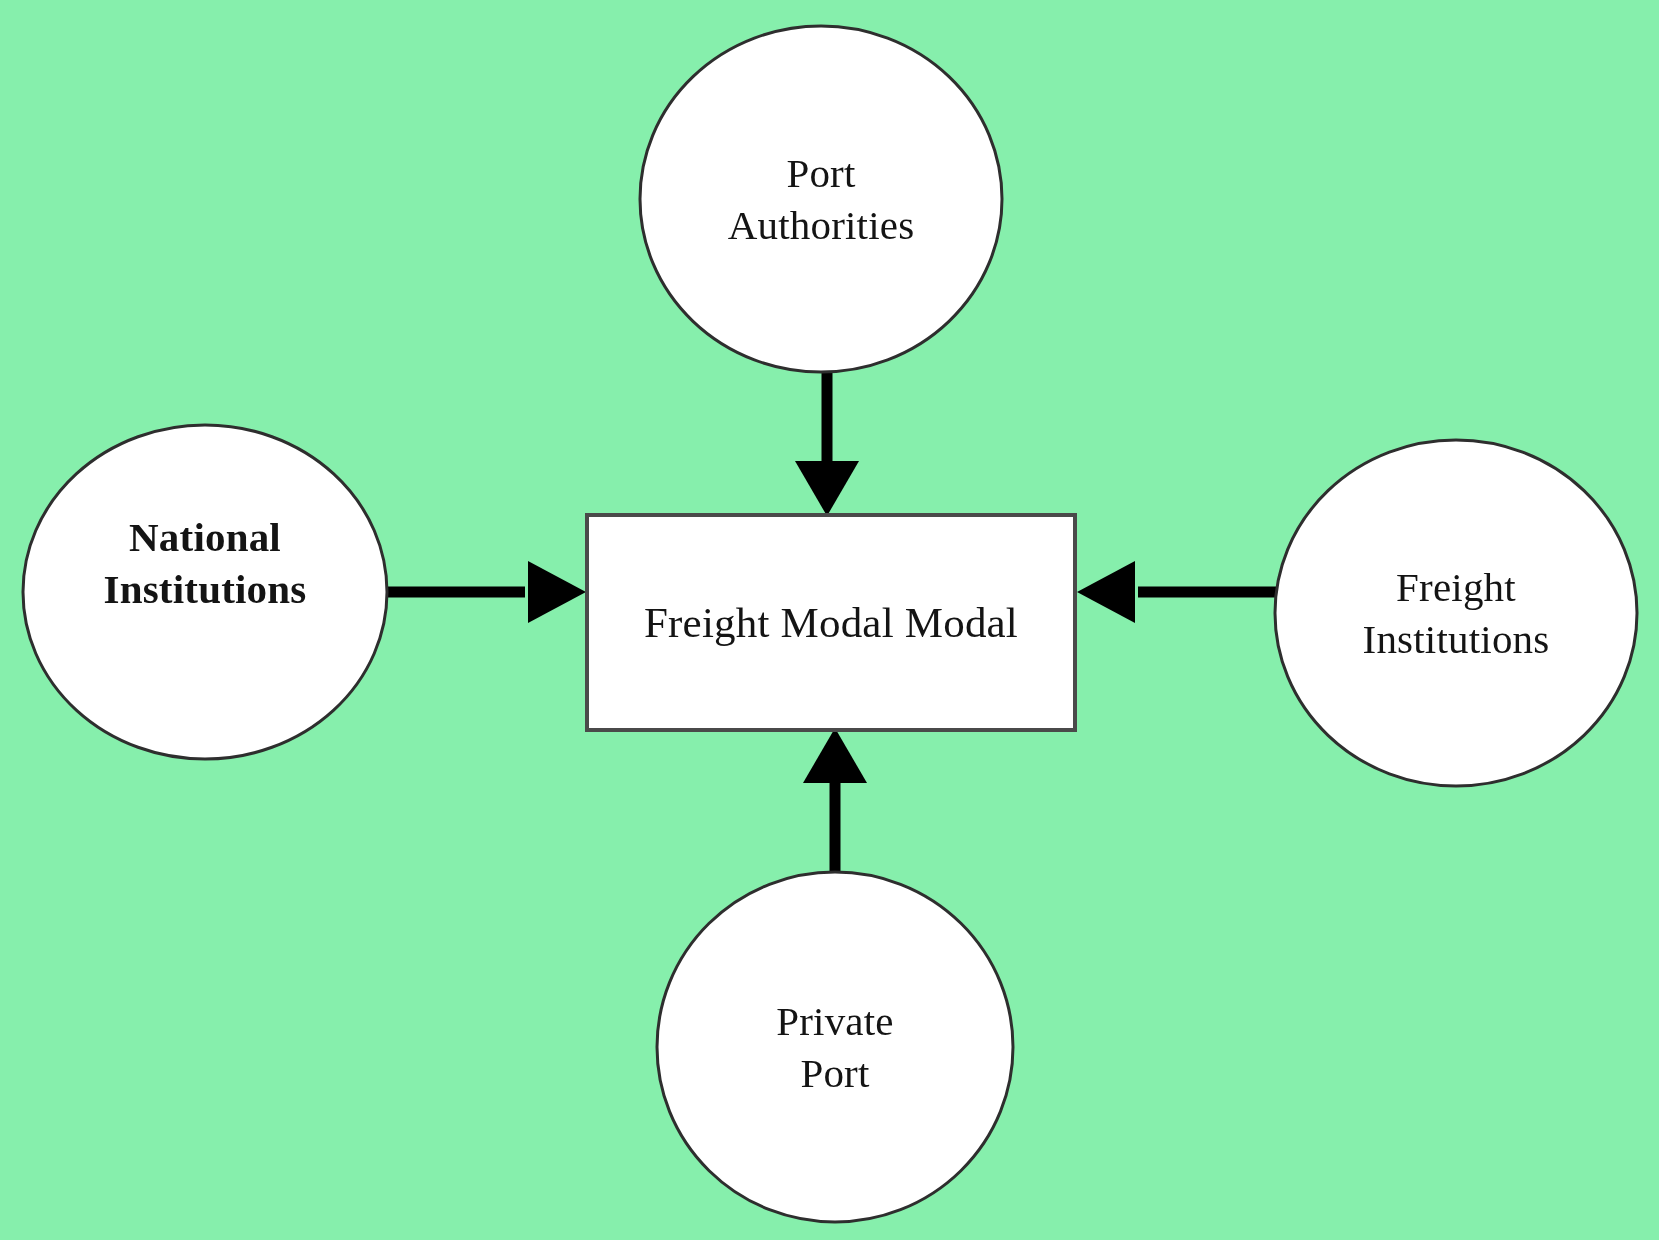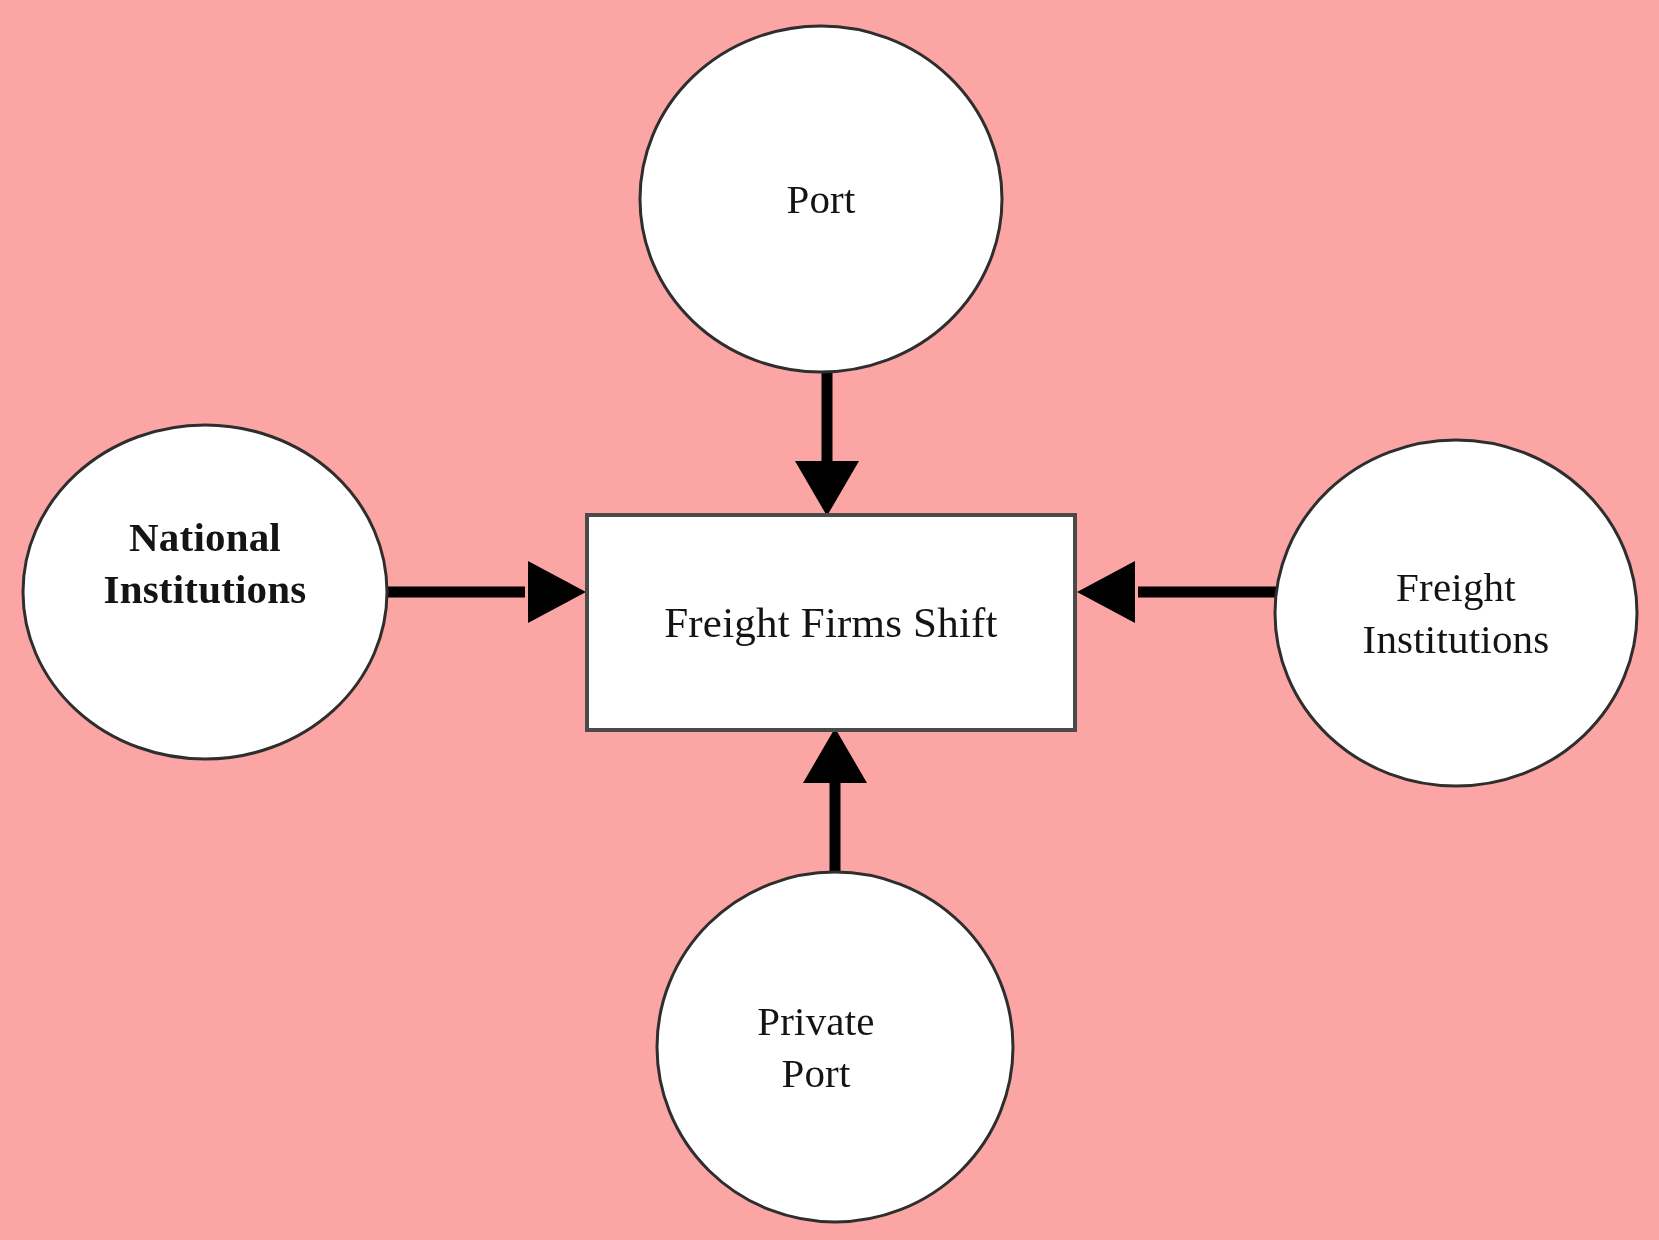--- a/index.html
+++ b/index.html
@@ -9,21 +9,21 @@
     background: #ffffff;
   }
   body {
     font-family: "Liberation Serif", "DejaVu Serif", serif;
     color: #111111;
   }
   #stage {
     position: relative;
     width: 1659px;
     height: 1240px;
-    background: #fca5a5;
+    background: #86efac;
     overflow: hidden;
   }
   #diagram-svg {
     position: absolute;
     left: 0;
     top: 0;
     width: 1659px;
     height: 1240px;
   }
   .node-shape {
@@ -103,34 +103,35 @@
 
     <ellipse class="node-shape" cx="1456" cy="613" rx="181" ry="173"></ellipse>
 
     <ellipse class="node-shape" cx="835" cy="1047" rx="178" ry="175"></ellipse>
 
     <rect class="box-shape" x="587" y="515" width="488" height="215"></rect>
   </svg>
 
   <div class="node-label circle-label" style="left:641px; top:104px; width:360px; height:190px;">
     <span class="ln">Port</span>
+    <span class="ln">Authorities</span>
   </div>
 
   <div class="node-label circle-label" style="left:25px; top:468px; width:360px; height:190px;font-weight:bold;">
     <span class="ln">National</span>
     <span class="ln">Institutions</span>
   </div>
 
   <div class="node-label circle-label" style="left:1276px; top:518px; width:360px; height:190px;">
     <span class="ln">Freight</span>
     <span class="ln">Institutions</span>
   </div>
 
-  <div class="node-label circle-label" style="left:636px; top:952px; width:360px; height:190px;">
+  <div class="node-label circle-label" style="left:655px; top:952px; width:360px; height:190px;">
     <span class="ln">Private</span>
     <span class="ln">Port</span>
   </div>
 
   <div class="node-label box-label" style="left:587px; top:515px; width:488px; height:215px;">
-    <span class="ln">Freight Firms Shift</span>
+    <span class="ln">Freight Modal Modal</span>
   </div>
 
 </div>
 
 </body></html>

